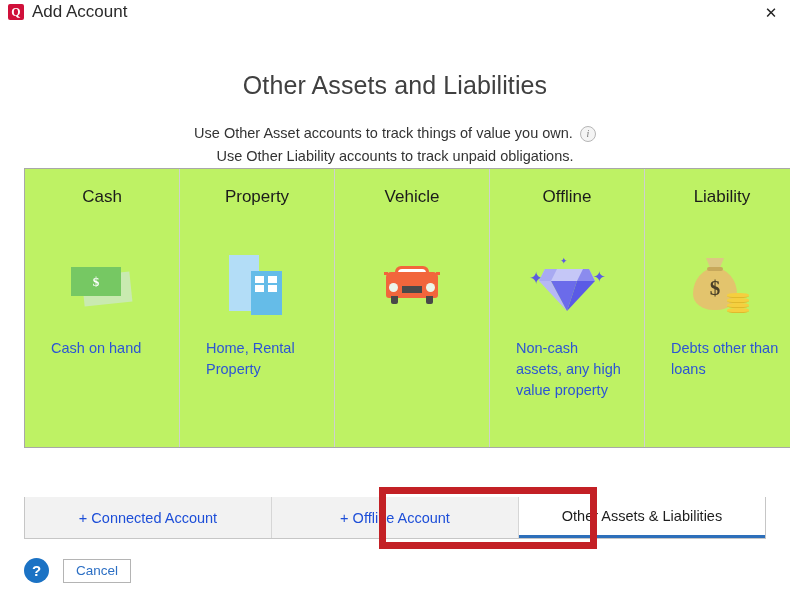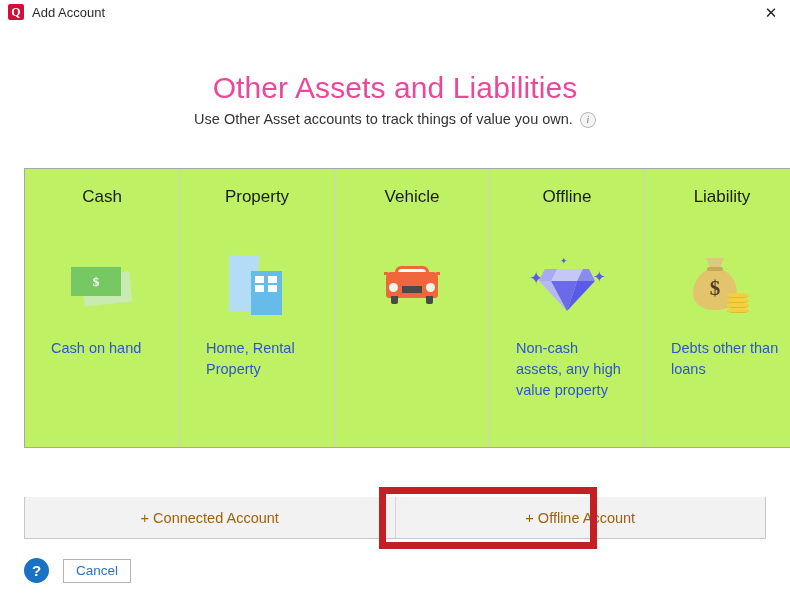--- a/index.html
+++ b/index.html
@@ -28,44 +28,44 @@
     font-size: 12px;
     font-weight: bold;
     line-height: 16px;
     text-align: center;
     border-radius: 2px;
     font-family: "Liberation Serif", serif;
     flex: 0 0 auto;
   }
   .title-text {
     margin-left: 8px;
-    font-size: 13px;
+    font-size: 17px;
     color: #2b2b2b;
   }
   .close-btn {
     position: absolute;
     right: 6px; top: 2px;
     width: 26px; height: 20px;
     display: flex; align-items: center; justify-content: center;
     font-size: 15px;
     color: #222;
     cursor: pointer;
     line-height: 1;
   }
 
   
   .header { text-align: center; margin-top: 47px; }
   .page-title {
-    font-size: 30px;
-    color: #ec4899;
+    font-size: 25px;
+    color: #404040;
     font-weight: normal;
     letter-spacing: 0.1px;
   }
   .subtitle-wrap {
-    margin-top: 4px;
+    margin-top: 23px;
     font-size: 14.5px;
     color: #333333;
     line-height: 21px;
   }
   .sub-line1 { display: inline-flex; align-items: center; gap: 7px; }
   .info-icon {
     width: 16px; height: 16px;
     border-radius: 50%;
     border: 1px solid #b6b6b6;
     background: #f4f4f4;
@@ -272,21 +272,21 @@
     border: 1px solid #c6c6c6;
     border-top: none;
     background: #f2f2f2;
   }
   .tab {
     flex: 1 1 0;
     display: flex;
     align-items: center;
     justify-content: center;
     font-size: 14.5px;
-    color: #a16207;
+    color: #1d4ed8;
     border-right: 1px solid #d6d6d6;
     cursor: pointer;
     background: #f2f2f2;
   }
   .tab:last-child { border-right: none; }
   .tab.active {
     background: #ffffff;
     color: #1d1d1d;
     border-bottom: 3px solid #2d6fba;
   }
@@ -344,20 +344,21 @@
   <div class="close-btn">✕</div>
 </div>
 
 <div class="header">
   <div class="page-title">Other Assets and Liabilities</div>
   <div class="subtitle-wrap">
     <div class="sub-line1">
       <span>Use Other Asset accounts to track things of value you own.</span>
       <span class="info-icon">i</span>
     </div>
+    <div class="sub-line2">Use Other Liability accounts to track unpaid obligations.</div>
   </div>
 </div>
 
 <div class="card-grid">
 
   <div class="card">
     <div class="card-title">Cash</div>
     <div class="icon-slot">
       <div class="ico cash">
         <div class="bill-back"></div>
@@ -438,19 +439,20 @@
       </div>
     </div>
     <div class="card-desc">Debts other than loans</div>
   </div>
 
 </div>
 
 <div class="tabbar">
   <div class="tab">+ Connected Account</div>
   <div class="tab">+ Offline Account</div>
+  <div class="tab active">Other Assets &amp; Liabilities</div>
 </div>
 <div class="annotation"></div>
 
 <div class="footer">
   <div class="help-icon">?</div>
   <button class="cancel-btn">Cancel</button>
 </div>
 
 </body></html>

